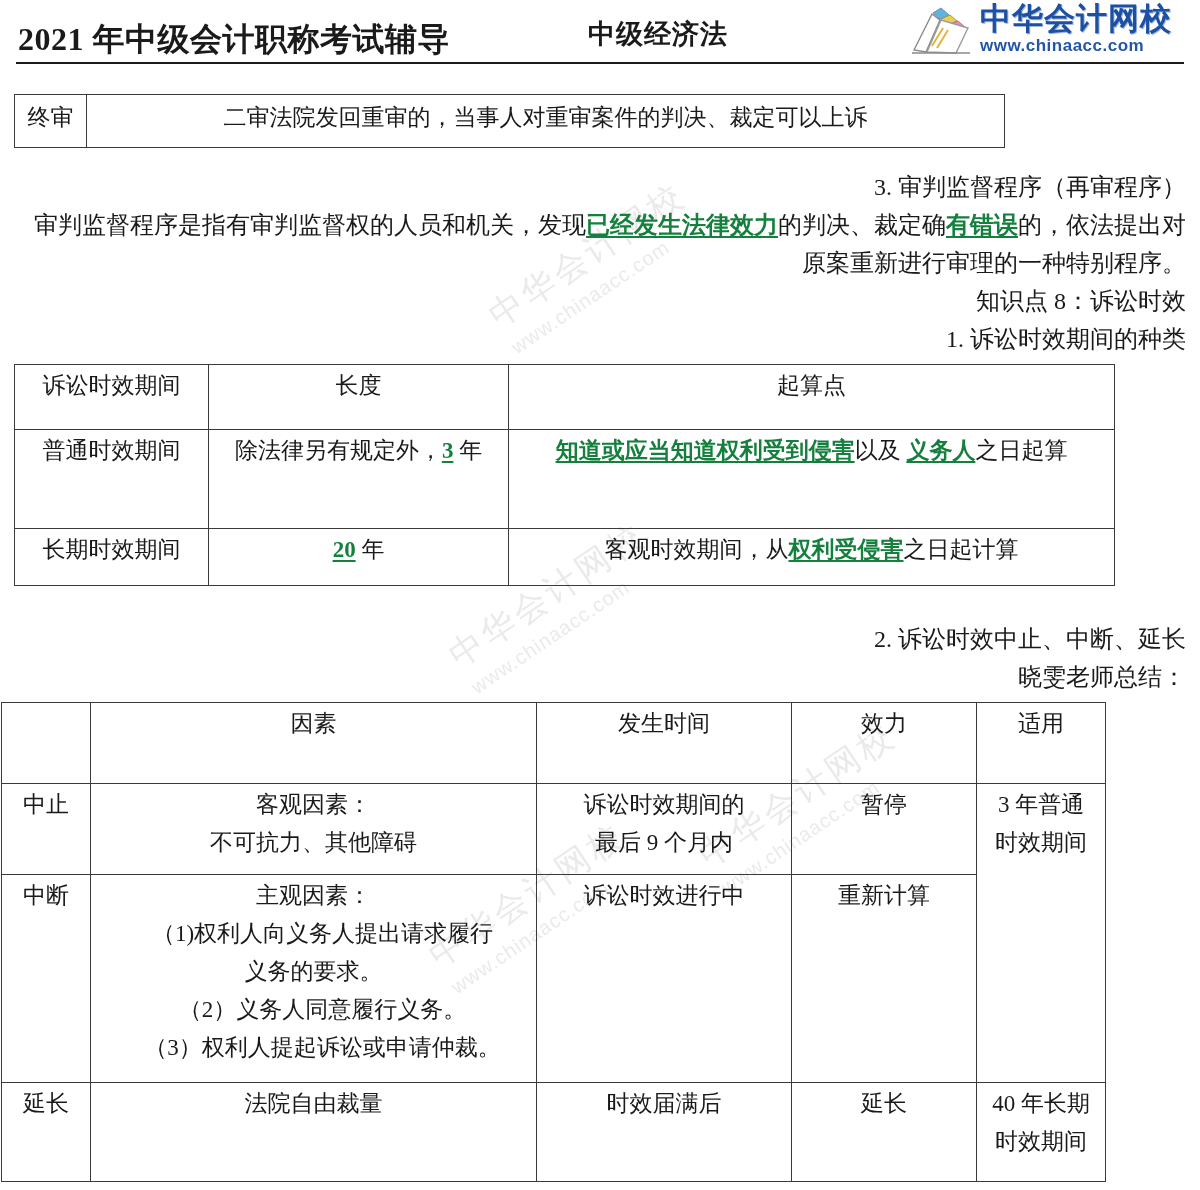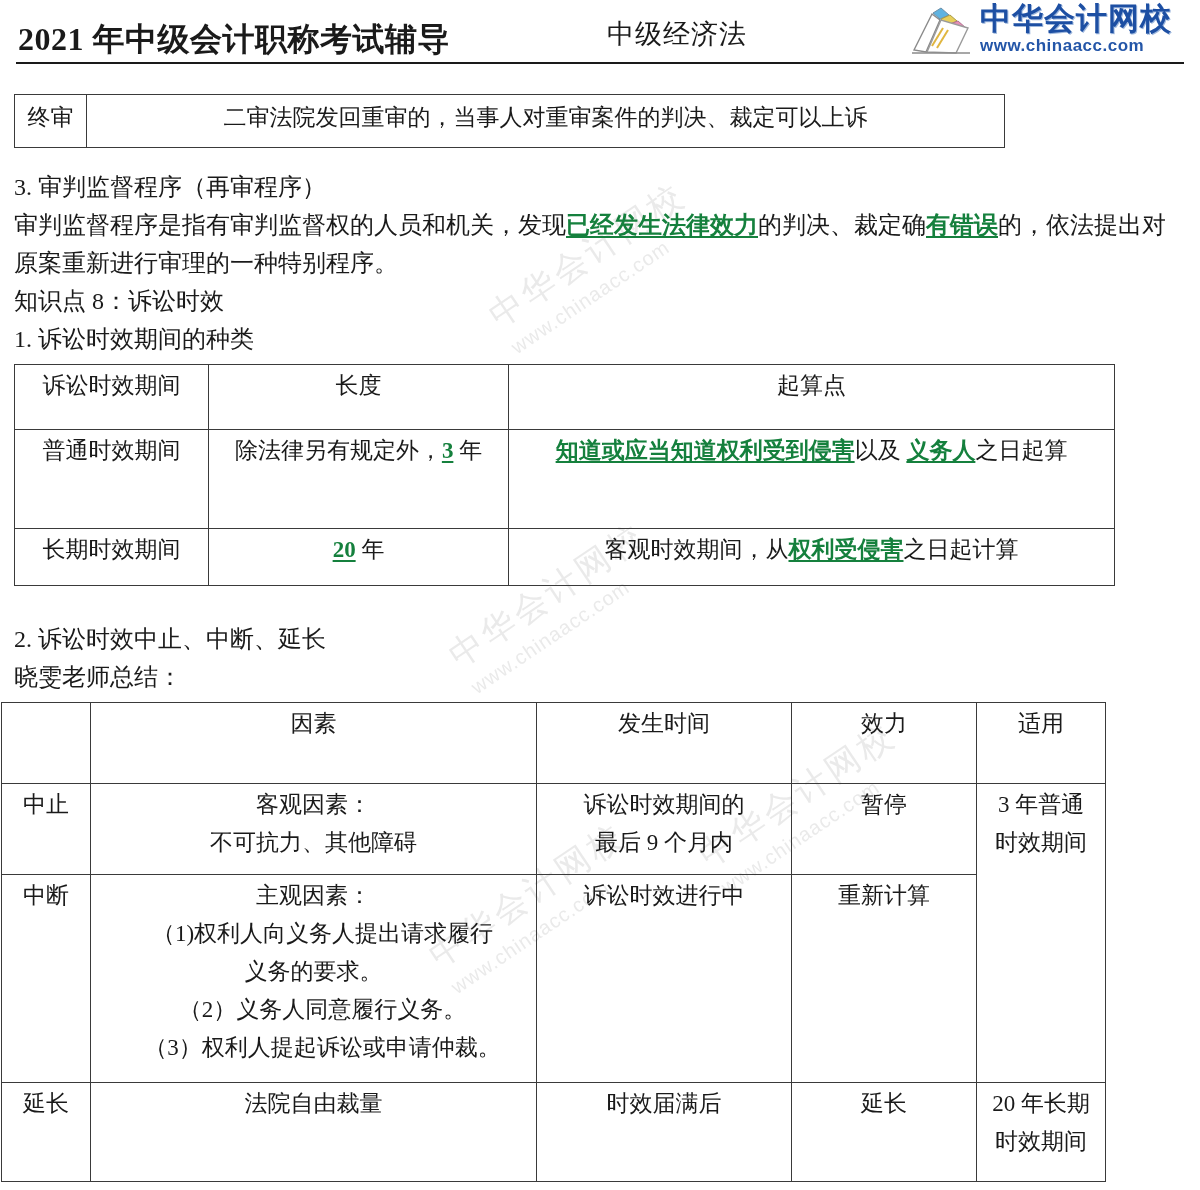--- a/index.html
+++ b/index.html
@@ -57,23 +57,22 @@
     font-size: 32px;
     font-weight: bold;
     letter-spacing: 0.5px;
     font-family: "Liberation Serif", serif;
   }
   .hdr-center {
     position: absolute;
     left: 588px;
     top: 16px;
     font-size: 27px;
-    font-weight: normal;
+    font-weight: bold;
     letter-spacing: 1px;
-    margin-left: 19px;
   }
   .hdr-rule {
     position: absolute;
     left: 16px;
     right: 16px;
     top: 62px;
     border-bottom: 2.5px solid #1a1a1a;
   }
 
   
@@ -133,21 +132,21 @@
   
   .box1 { margin: 22px 0 0 14px; width: 990px; }
   .box1 td { height: 44px; line-height: 42px; padding-top: 3px; padding-bottom: 3px;}
 
   
   .para {
     margin: 0 14px;
     font-size: 24px;
     line-height: 38px;
   }
-  .para p { margin: 0; }
+  .para p { margin: 0; text-align: right; }
   .sp-before { margin-top: 20px; }
 
   .r {
     color: #15803d;
     font-weight: bold;
     text-decoration: underline;
     text-underline-offset: 3px;
     text-decoration-thickness: 2px;
   }
 
@@ -323,20 +322,20 @@
       </tr>
 
       <tr class="ry">
         <td>延长</td>
         <td>法院自由裁量</td>
         <td>
           <div>时效届满后</div>
         </td>
         <td>延长</td>
         <td>
-          <div>20 年长期</div>
+          <div>40 年长期</div>
           <div>时效期间</div>
         </td>
       </tr>
     </tbody>
   </table>
 
 </div>
 
 </body></html>

